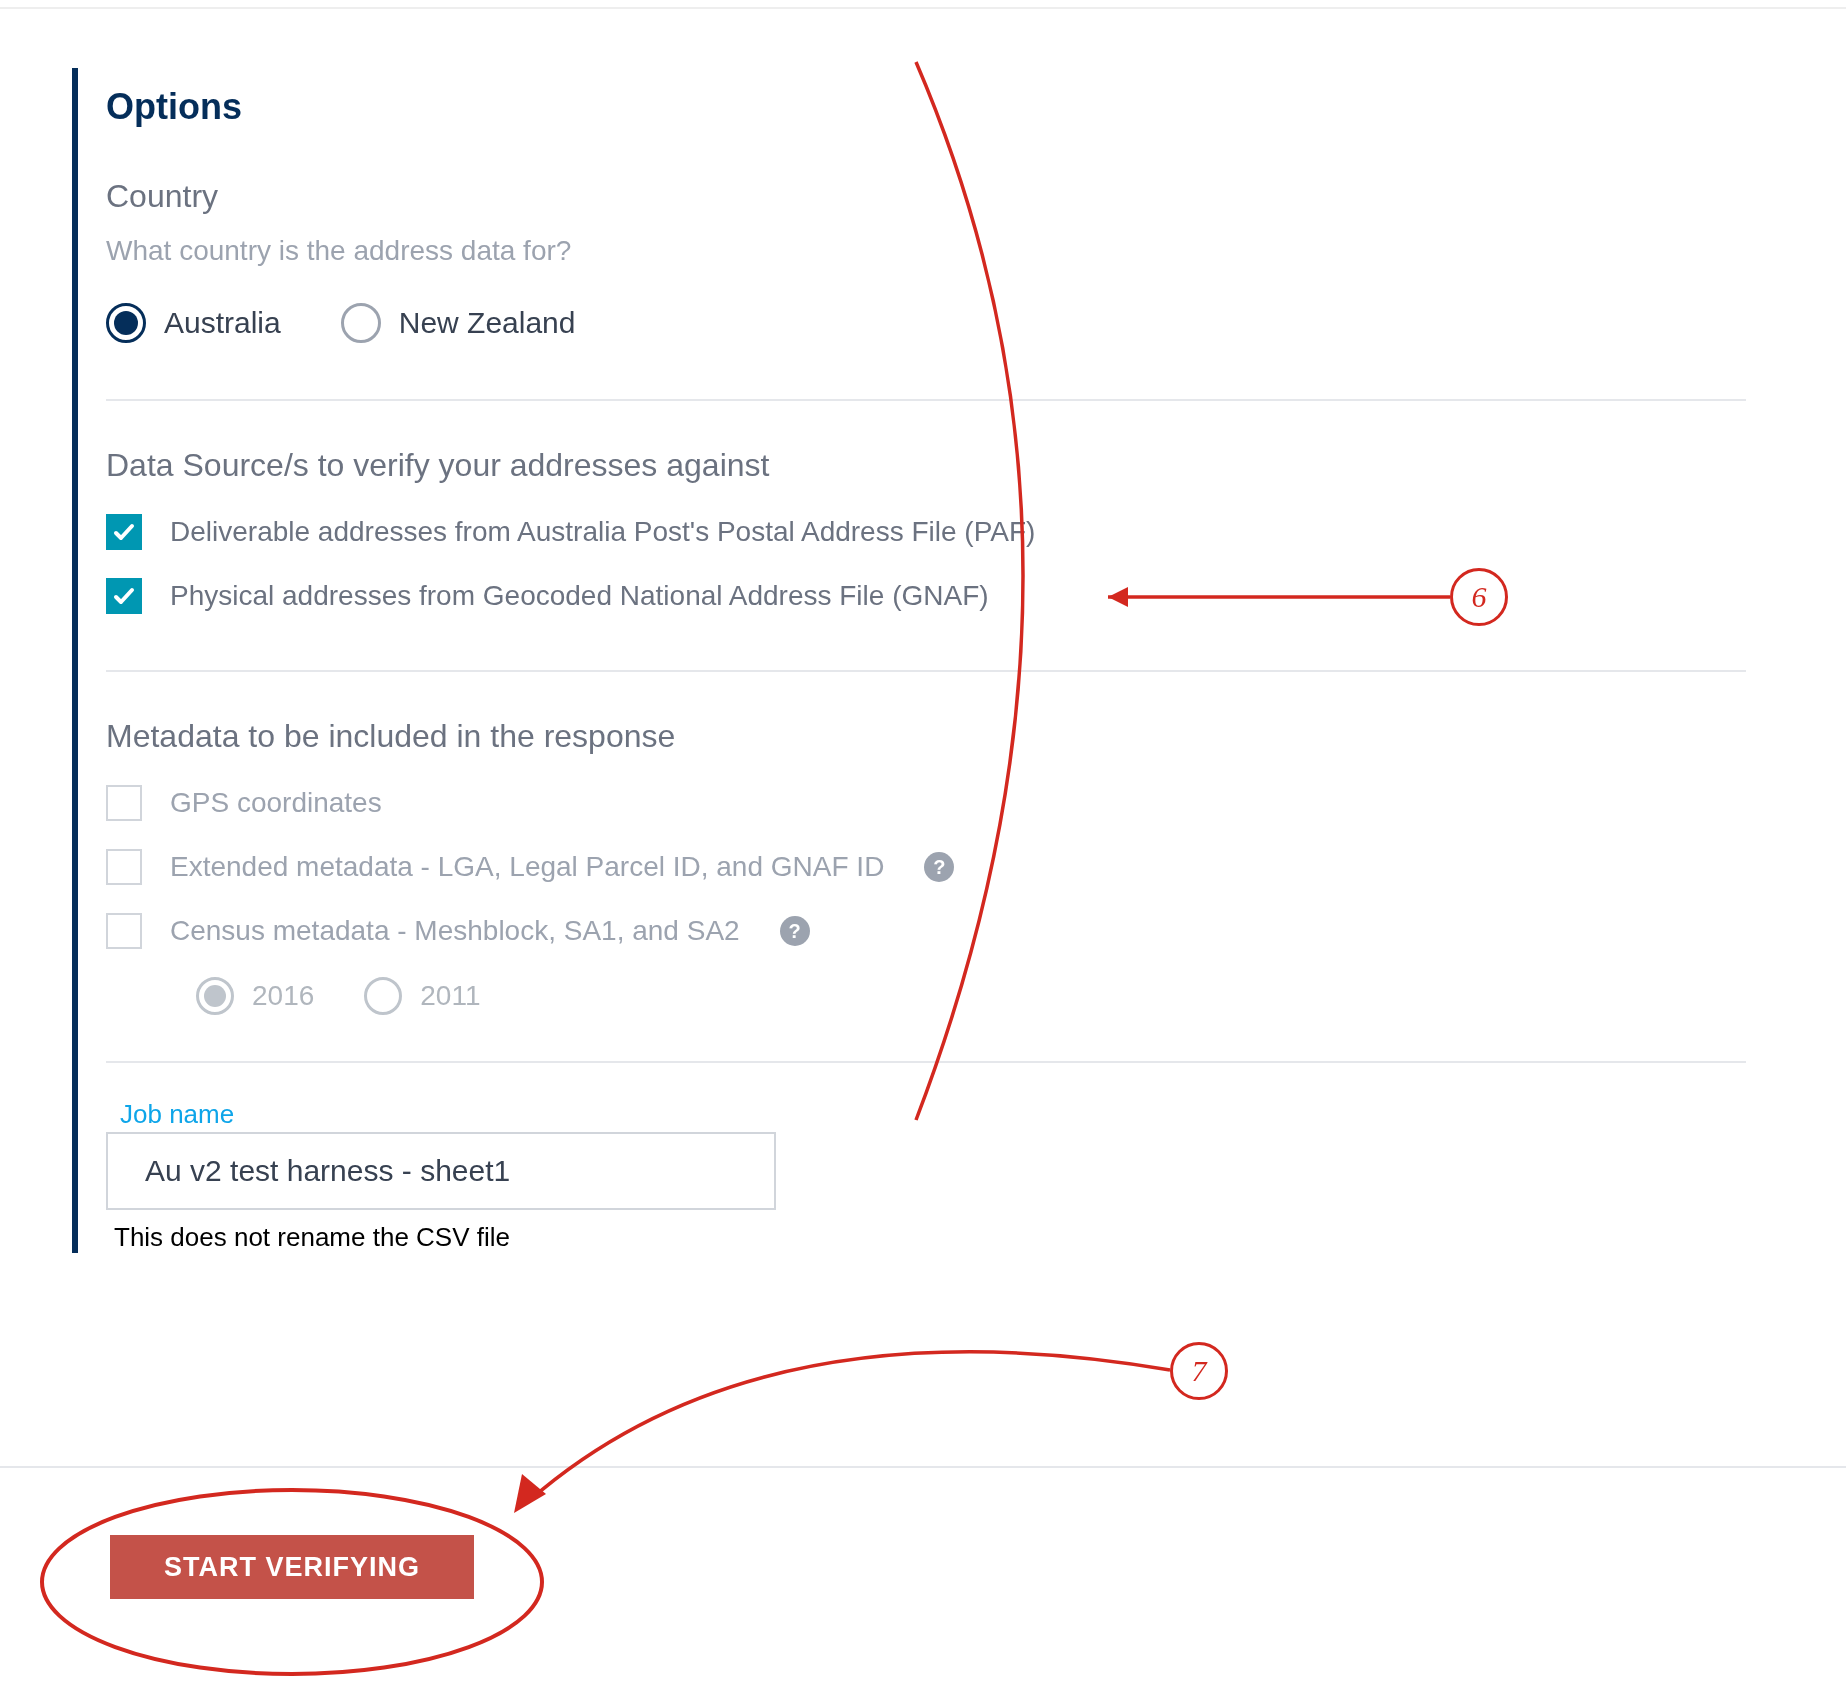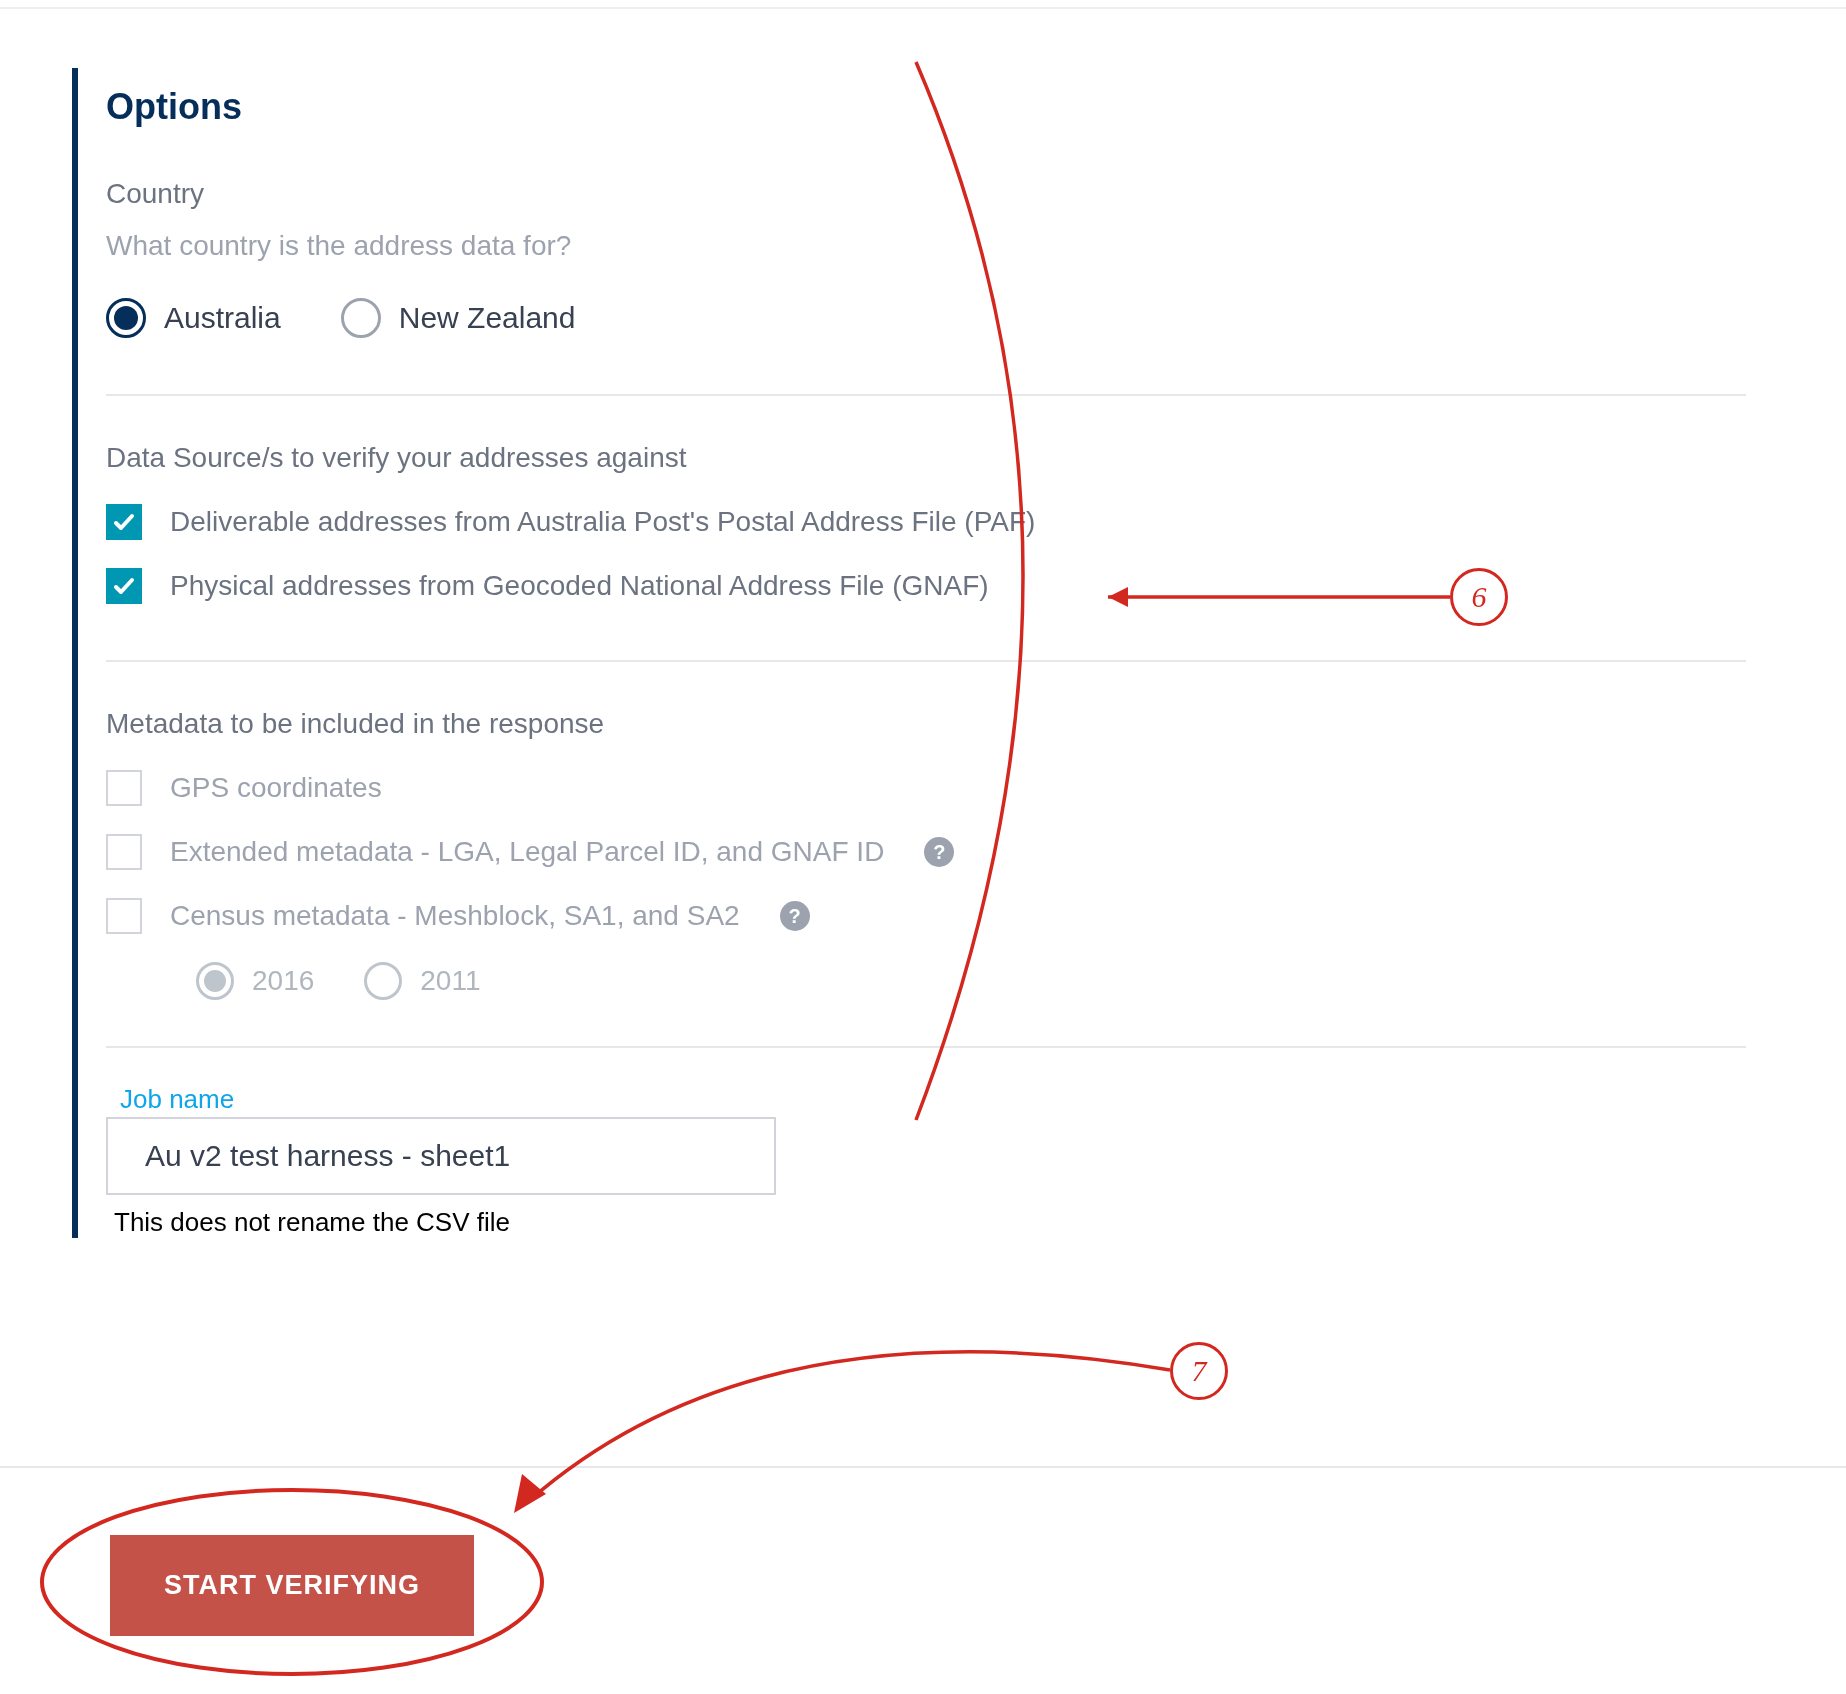--- a/index.html
+++ b/index.html
@@ -26,21 +26,21 @@
   }
   .options-title {
     color: #052e5a;
     font-size: 36px;
     font-weight: 700;
     margin-top: 18px;
     margin-bottom: 50px;
   }
   .section-heading {
     color: #6b7280;
-    font-size: 28px;
+    font-size: 32px;
     font-weight: 400;
     margin-bottom: 20px;
   }
   .helper-text {
     color: #9ca3af;
     font-size: 28px;
     font-weight: 400;
     margin-bottom: 36px;
   }
   .radio-row { display: flex; align-items: center; gap: 60px; }
@@ -96,21 +96,21 @@
   }
   .jobname-note { color: #000000; font-size: 26px; margin-top: 12px; margin-left: 8px; }
   .footer-hr {
     position: absolute;
     left: 0; right: 0; top: 1466px;
     border: none; border-top: 2px solid #e5e7eb;
   }
   .start-btn {
     position: absolute;
     left: 110px; top: 1535px;
-    width: 364px; height: 101px;
+    width: 364px; height: 64px;
     background: #c45249; color: #fff;
     border: none;
     font-size: 27px; font-weight: 600; letter-spacing: 1px;
     display: flex; align-items: center; justify-content: center;
     cursor: pointer;
   }
   .annot-svg {
     position: absolute;
     top: 0; left: 0;
     width: 1846px; height: 1694px;

